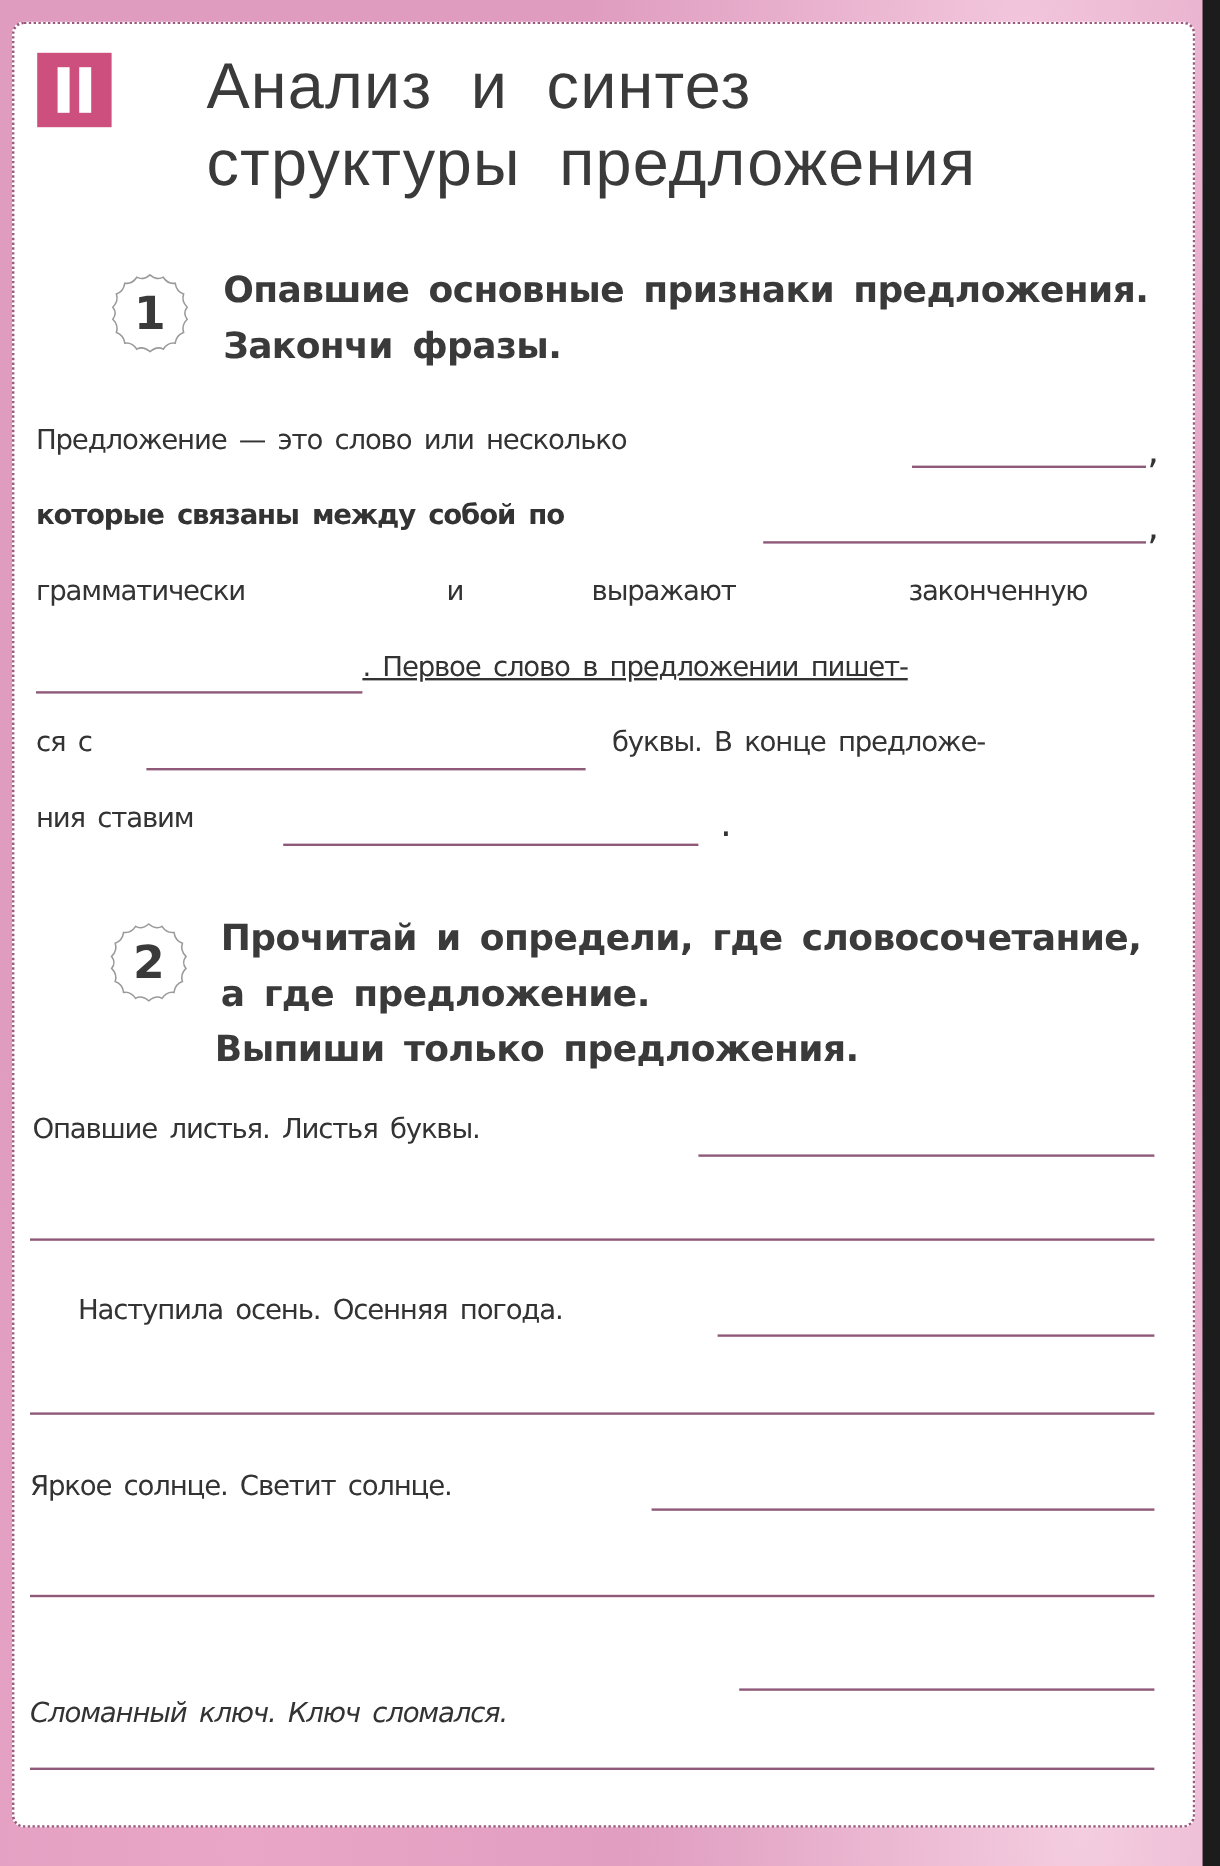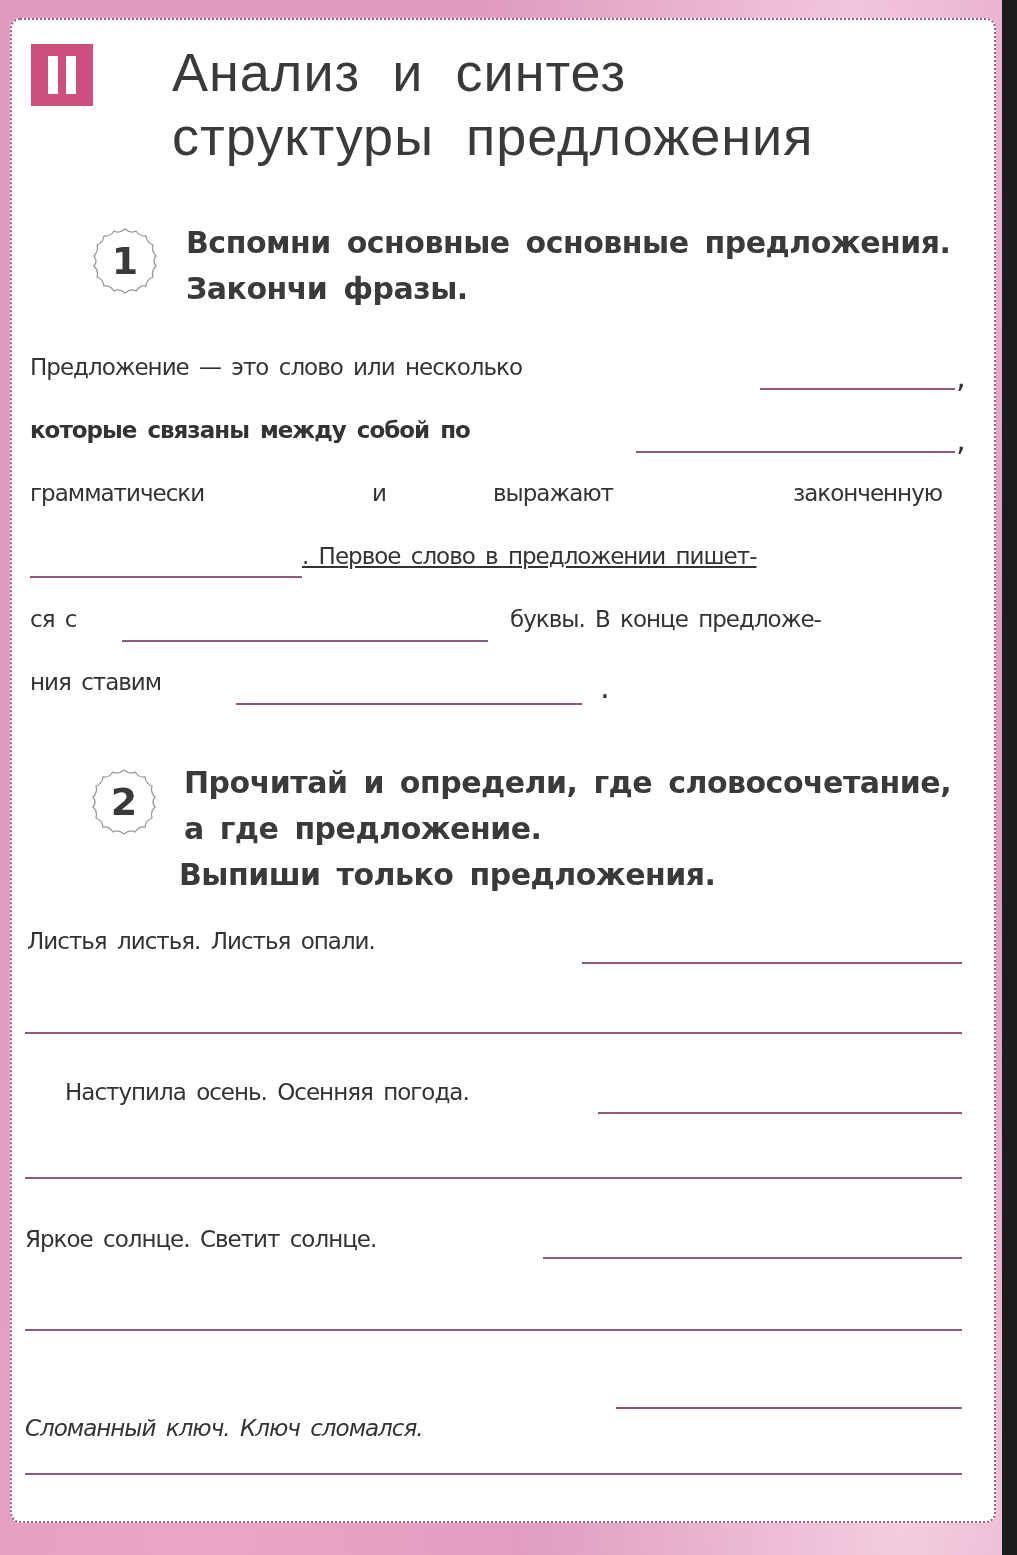--- a/index.html
+++ b/index.html
@@ -77,36 +77,36 @@
     <div>структуры предложения</div>
   </div>
 
   <div class="task-num" style="left:90px; top:226px;">
     <svg width="70" height="70" viewBox="0 0 70 70">
       <path d="M35 3 Q41 8 46 5 Q50 11 56 10 Q57 17 63 19 Q61 25 66 30 Q62 35 66 40 Q61 45 63 51 Q57 53 56 60 Q50 59 46 65 Q41 62 35 67 Q29 62 24 65 Q20 59 14 60 Q13 53 7 51 Q9 45 4 40 Q8 35 4 30 Q9 25 7 19 Q13 17 14 10 Q20 11 24 5 Q29 8 35 3 Z" fill="none" stroke="#9a9a9a" stroke-width="1.3"></path>
     </svg>
     <span>1</span>
   </div>
   <div class="instr" style="left:186px; top:220px;">
-    <div>Вспомни основные основные предложения.</div>
+    <div>Опавшие основные признаки предложения.</div>
     <div>Закончи фразы.</div>
   </div>
 
   <div class="line-text" style="left:30px; top:354px;">Предложение — это слово или несколько</div>
   <div class="blank" style="left:760px; top:388px; width:195px;"></div>
   <div class="punct" style="left:956px; top:358px;">,</div>
 
   <div class="line-text" style="left:30px; top:417px;font-weight:bold;">которые связаны между собой по</div>
   <div class="blank" style="left:636px; top:451px; width:319px;"></div>
   <div class="punct" style="left:956px; top:421px;">,</div>
 
   <div class="line-text" style="left:30px; top:480px;">грамматически</div>
   <div class="line-text" style="left:372px; top:480px;">и</div>
   <div class="line-text" style="left:493px; top:480px;">выражают</div>
-  <div class="line-text" style="left:757px; top:480px;margin-left:36px;">законченную</div>
+  <div class="line-text" style="left:757px; top:480px;">законченную</div>
 
   <div class="blank" style="left:30px; top:576px; width:272px;"></div>
   <div class="line-text" style="left:302px; top:543px;text-decoration:underline;">. Первое слово в предложении пишет-</div>
 
   <div class="line-text" style="left:30px; top:606px;">ся с</div>
   <div class="blank" style="left:122px; top:640px; width:366px;"></div>
   <div class="line-text" style="left:510px; top:606px;">буквы. В конце предложе-</div>
 
   <div class="line-text" style="left:30px; top:669px;">ния ставим</div>
   <div class="blank" style="left:236px; top:703px; width:346px;"></div>
@@ -117,21 +117,21 @@
       <path d="M35 3 Q41 8 46 5 Q50 11 56 10 Q57 17 63 19 Q61 25 66 30 Q62 35 66 40 Q61 45 63 51 Q57 53 56 60 Q50 59 46 65 Q41 62 35 67 Q29 62 24 65 Q20 59 14 60 Q13 53 7 51 Q9 45 4 40 Q8 35 4 30 Q9 25 7 19 Q13 17 14 10 Q20 11 24 5 Q29 8 35 3 Z" fill="none" stroke="#9a9a9a" stroke-width="1.3"></path>
     </svg>
     <span>2</span>
   </div>
   <div class="instr" style="left:184px; top:760px;">
     <div>Прочитай и определи, где словосочетание,</div>
     <div>а где предложение.</div>
     <div style="margin-left:-5px;">Выпиши только предложения.</div>
   </div>
 
-  <div class="line-text" style="left:27px; top:928px;">Листья листья. Листья опали.</div>
+  <div class="line-text" style="left:27px; top:928px;">Опавшие листья. Листья буквы.</div>
   <div class="blank" style="left:582px; top:962px; width:380px;"></div>
   <div class="blank" style="left:25px; top:1032px; width:937px;"></div>
 
   <div class="line-text" style="left:27px; top:1079px;margin-left:38px;">Наступила осень. Осенняя погода.</div>
   <div class="blank" style="left:598px; top:1112px; width:364px;"></div>
   <div class="blank" style="left:25px; top:1177px; width:937px;"></div>
 
   <div class="line-text" style="left:25px; top:1226px;">Яркое солнце. Светит солнце.</div>
   <div class="blank" style="left:543px; top:1257px; width:419px;"></div>
   <div class="blank" style="left:25px; top:1329px; width:937px;"></div>

